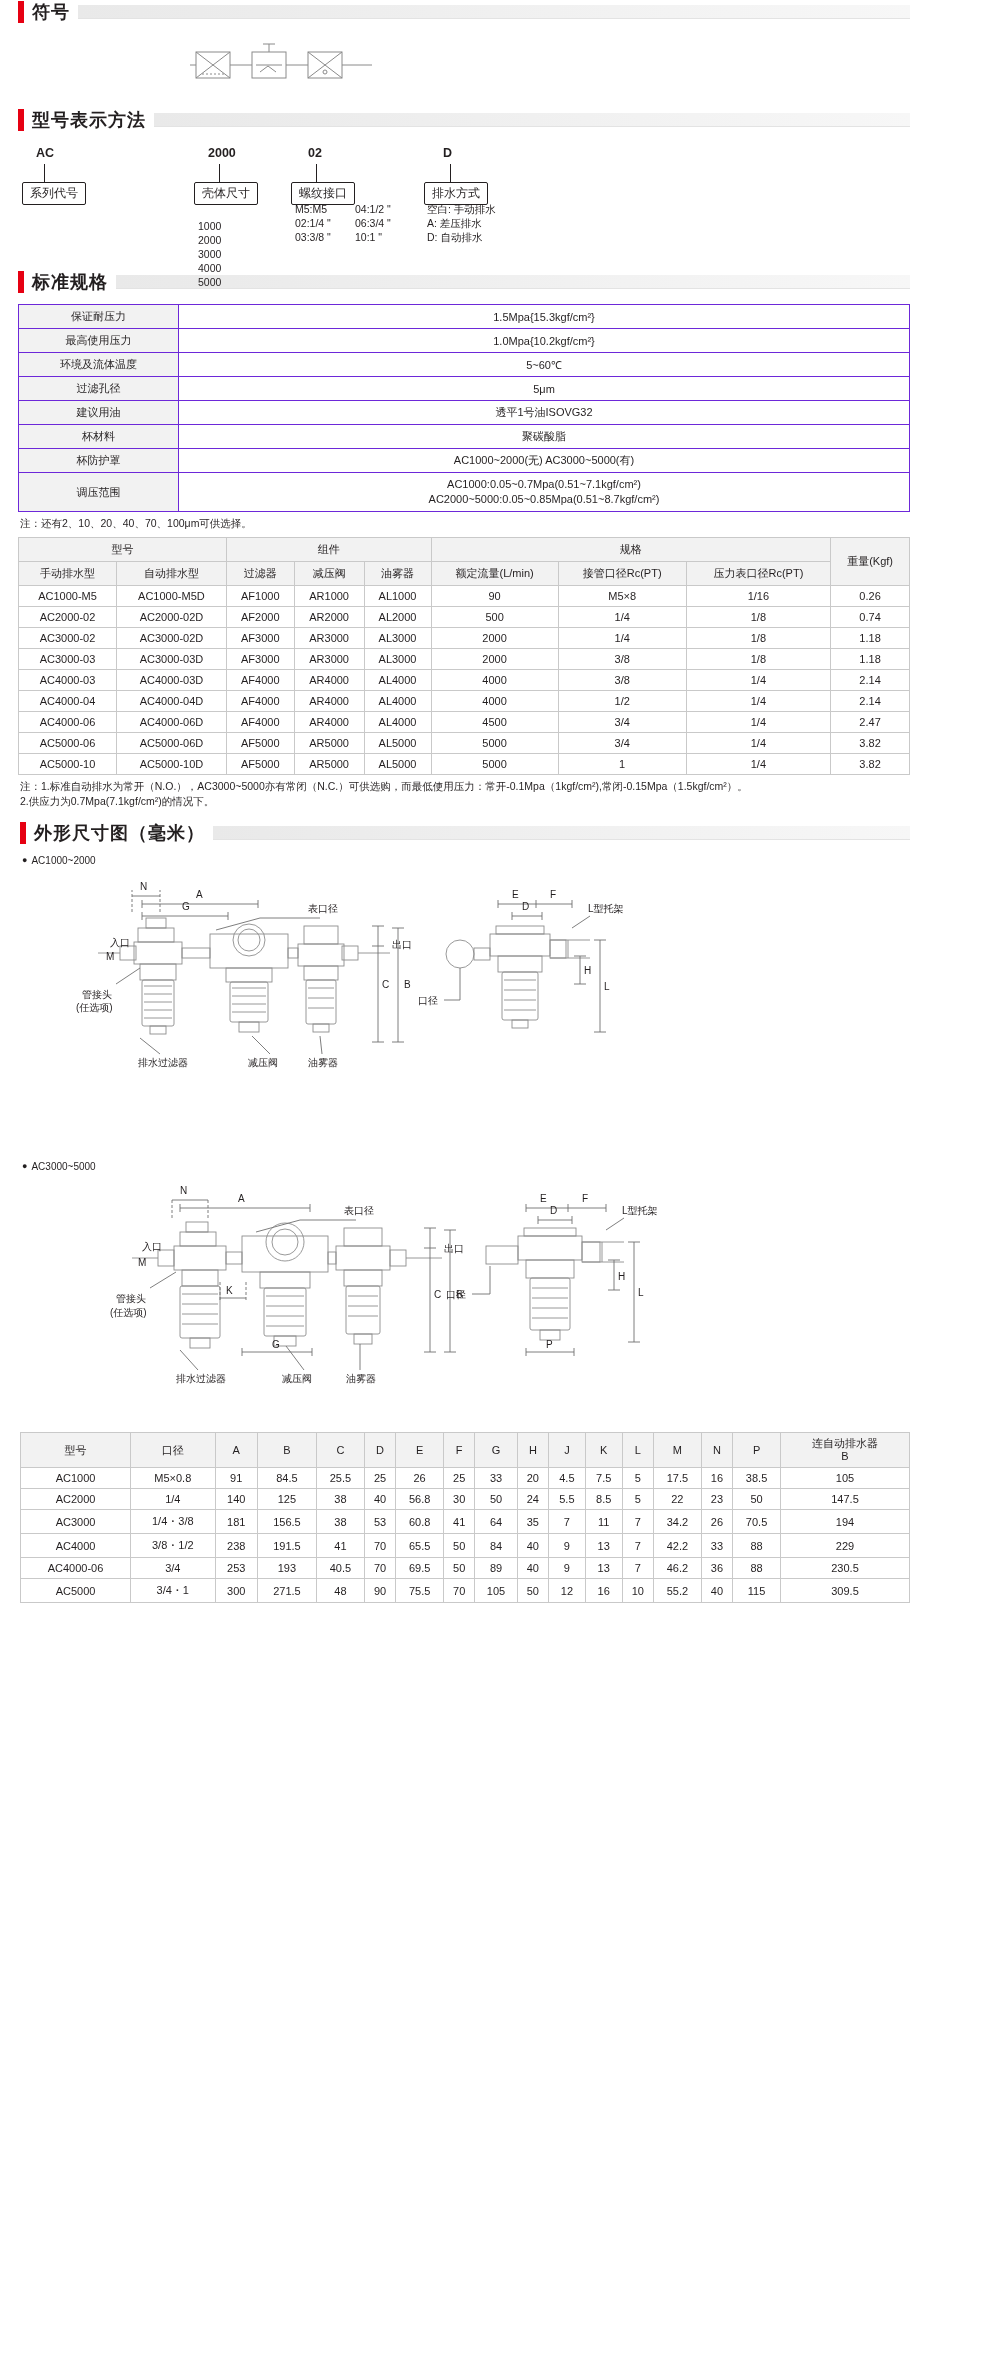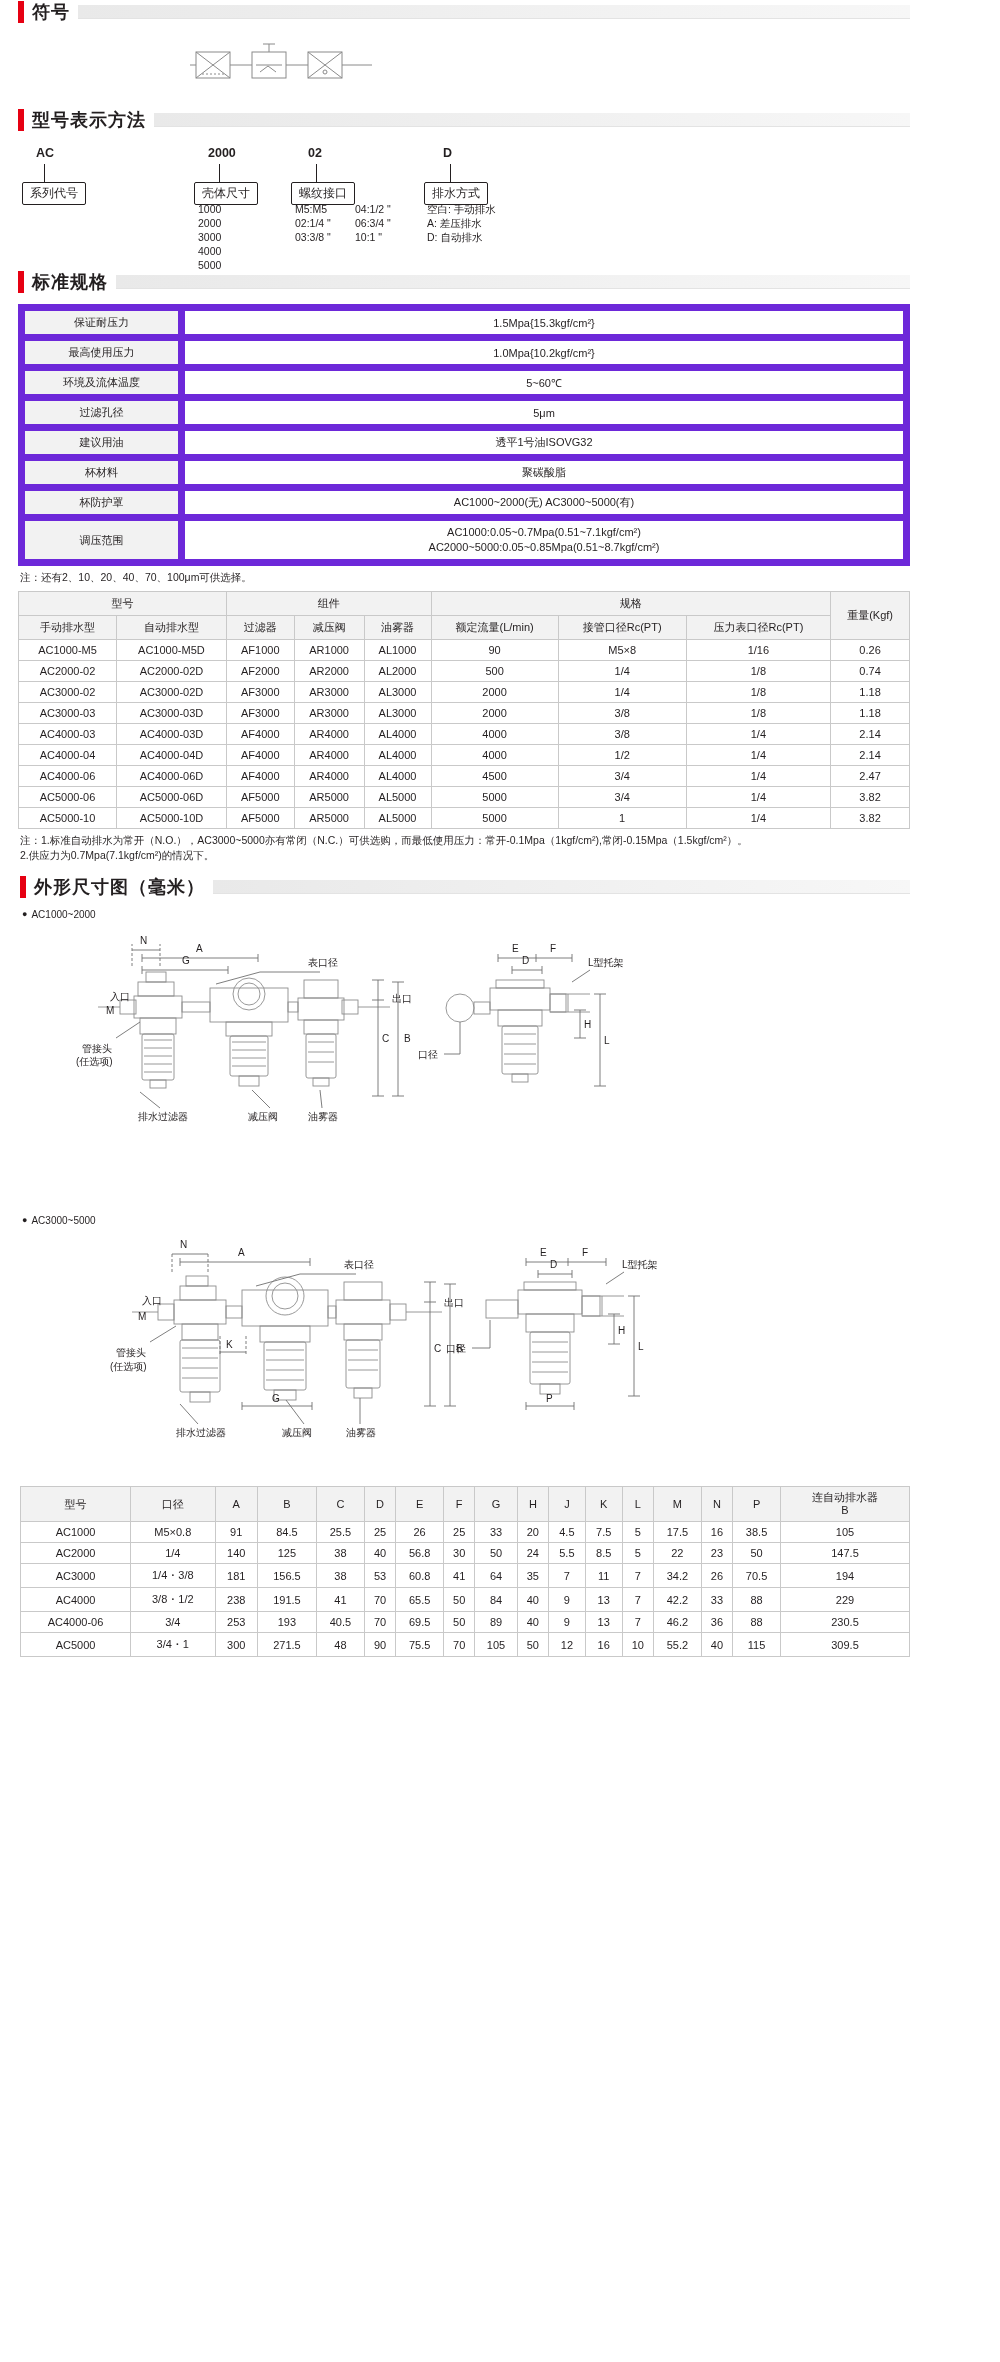--- a/index.html
+++ b/index.html
@@ -55,21 +55,21 @@
     font-size:12px;
     background:#fff;
     white-space:nowrap;
   }
   .lst { position:absolute; font-size:10.5px; line-height:14px; white-space:pre; }
 
   
   table { border-collapse:collapse; width:100%; }
   .spec-tbl { font-size:11px; }
   .spec-tbl td {
-    border:7px solid #6d28d9;
+    border:1px solid #6d28d9;
     padding:4px 6px;
     vertical-align:middle;
   }
   .spec-tbl td.lab {
     width:160px; background:#f2f2f2; text-align:center; color:#231f20;
   }
   .spec-tbl td.val { text-align:center; }
   .note { font-size:10.5px; margin:4px 0 0 2px; line-height:15px; }
 
   
@@ -149,21 +149,21 @@
       <span class="vline" style="left:26px; top:22px; height:18px;"></span>
       <span class="vline" style="left:201px; top:22px; height:18px;"></span>
       <span class="vline" style="left:298px; top:22px; height:18px;"></span>
       <span class="vline" style="left:432px; top:22px; height:18px;"></span>
 
       <span class="cap" style="left:4px; top:40px;">系列代号</span>
       <span class="cap" style="left:176px; top:40px;">壳体尺寸</span>
       <span class="cap" style="left:273px; top:40px;">螺纹接口</span>
       <span class="cap" style="left:406px; top:40px;">排水方式</span>
 
-      <span class="lst" style="left:180px; top:60px;">1000
+      <span class="lst" style="left:180px; top:77px;">1000
 2000
 3000
 4000
 5000</span>
       <span class="lst" style="left:277px; top:60px;">M5:M5
 02:1/4 "
 03:3/8 "</span>
       <span class="lst" style="left:337px; top:60px;">04:1/2 "
 06:3/4 "
 10:1 "</span>

